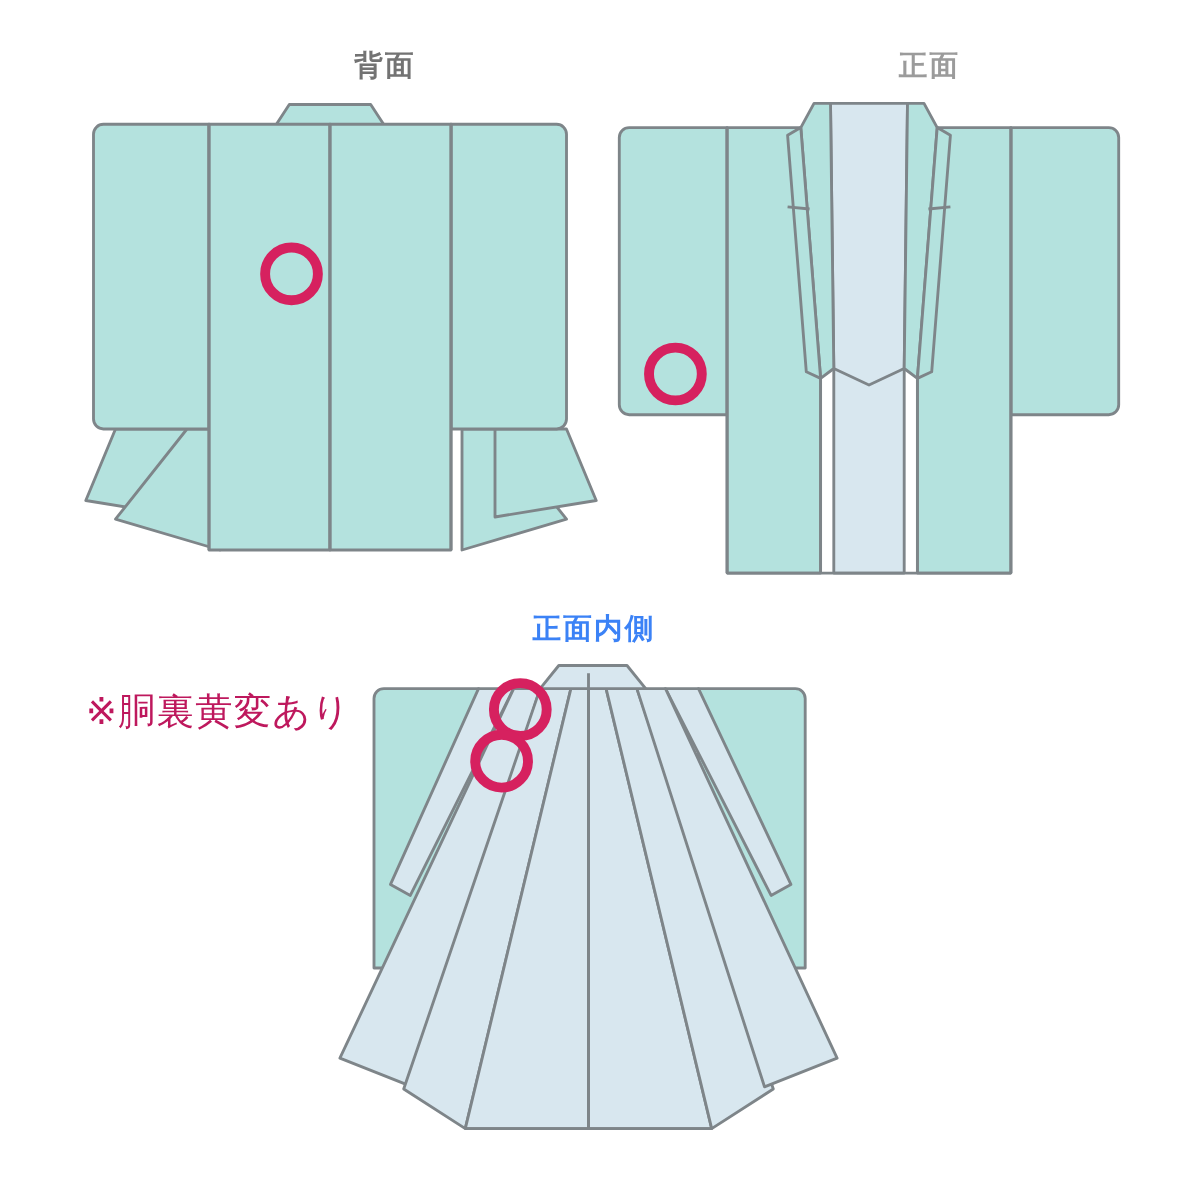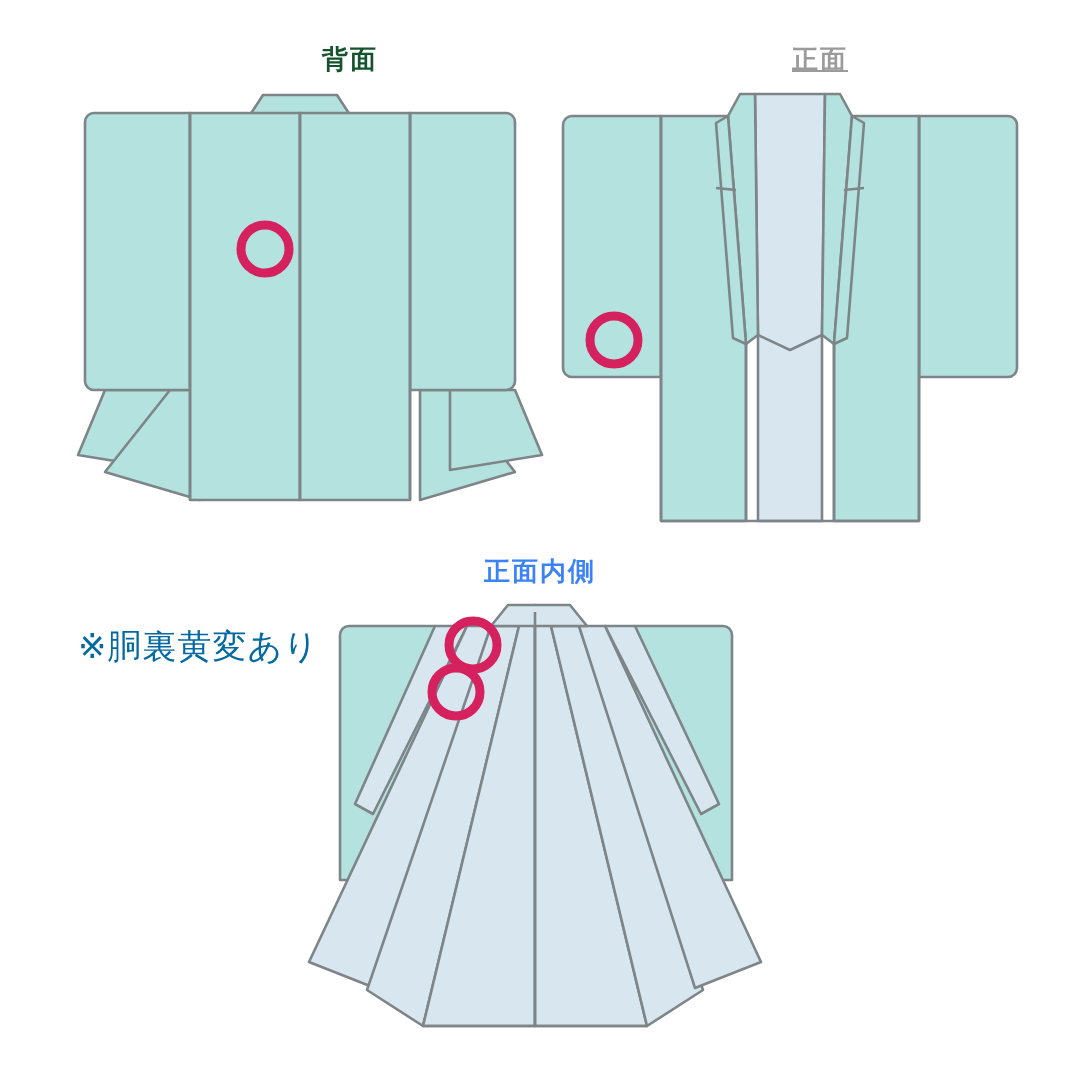--- a/index.html
+++ b/index.html
@@ -23,21 +23,21 @@
     position: absolute;
     font-size: 26px;
     font-weight: bold;
     color: #9b9b9b;
     letter-spacing: 2px;
     white-space: nowrap;
     text-align: center;
     user-select: none;
   }
   #label-back   { left: 180px; top: 42px; width: 340px; }
-  #label-front  { left: 650px; top: 42px; width: 340px; text-decoration: underline; }
+  #label-front  { left: 675px; top: 42px; width: 340px; }
   #label-inner  { left: 370px; top: 554px; width: 340px; }
 
   .note-text {
     position: absolute;
     left: 78px;
     top: 624px;
     font-size: 34px;
     color: #111111;
     letter-spacing: 1px;
     white-space: nowrap;
@@ -55,25 +55,25 @@
   .garment-outer  { fill: #b4e2de; stroke: #7e8589; stroke-width: 2.6; stroke-linejoin: round; }
   .garment-lining { fill: #d8e7ef; stroke: #7e8589; stroke-width: 2.6; stroke-linejoin: round; }
   .seam           { fill: none;    stroke: #7e8589; stroke-width: 2.6; stroke-linecap: butt; }
   .marker-circle  { fill: none;    stroke: #d6215f; stroke-width: 9; }
 </style>
 </head>
 <body style="background: rgb(255, 255, 255);">
 
 <div id="page-root">
 
-  <div class="view-label" id="label-back" style="color: #14532d;">背面</div>
+  <div class="view-label" id="label-back" style="color: #737373;">背面</div>
   <div class="view-label" id="label-front" style="color: rgb(155, 155, 155);">正面</div>
   <div class="view-label" id="label-inner" style="color: #3b82f6;">正面内側</div>
 
-  <div class="note-text" style="color: #0369a1;">※胴裏黄変あり</div>
+  <div class="note-text" style="color: #be185d;">※胴裏黄変あり</div>
 
   <svg class="diagram" id="svg-back" width="500" height="470" viewBox="0 0 500 470">
 
     <path class="garment-outer" d="M 203,15 L 277,15 L 292,38 L 188,38 Z" style="fill: rgb(180, 226, 222); stroke: rgb(126, 133, 137);"></path>
 
     <path class="garment-outer" d="M 45,310 L 110,310 L 110,390 L 18,375 Z" style="fill: rgb(180, 226, 222); stroke: rgb(126, 133, 137);"></path>
 
     <path class="garment-outer" d="M 110,310 L 140,310 L 140,420 L 45,392 Z" style="fill: rgb(180, 226, 222); stroke: rgb(126, 133, 137);"></path>
 
     <path class="garment-outer" d="M 360,310 L 390,310 L 455,392 L 360,420 Z" style="fill: rgb(180, 226, 222); stroke: rgb(126, 133, 137);"></path>

